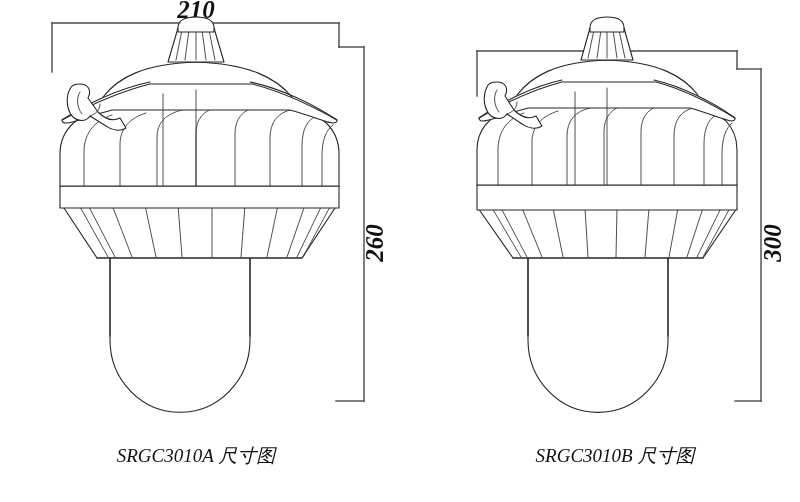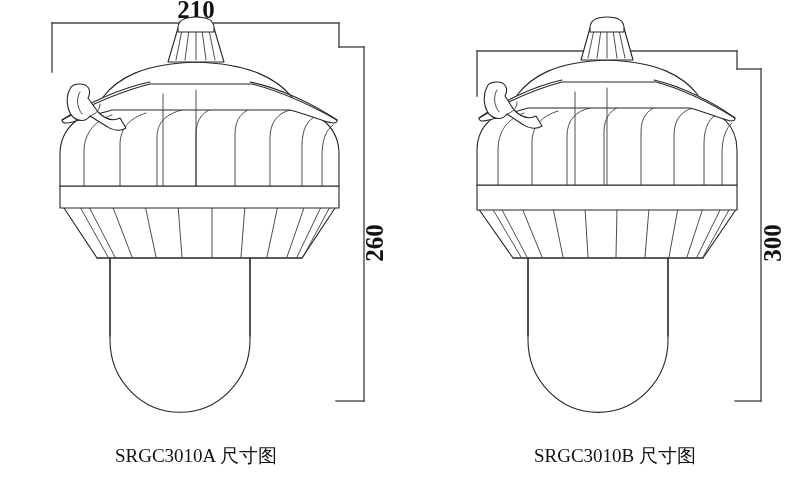--- a/index.html
+++ b/index.html
@@ -12,20 +12,21 @@
     height: 502px;
     font-family: "Liberation Serif", "DejaVu Serif", serif;
     color: #1a1a1a;
     overflow: hidden;
   }
   #stage {
     position: relative;
     width: 800px;
     height: 502px;
     background: #ffffff;
+    font-style: italic;
   }
   svg.drawing {
     position: absolute;
     left: 0;
     top: 0;
     width: 800px;
     height: 502px;
     display: block;
   }
   .outline {

